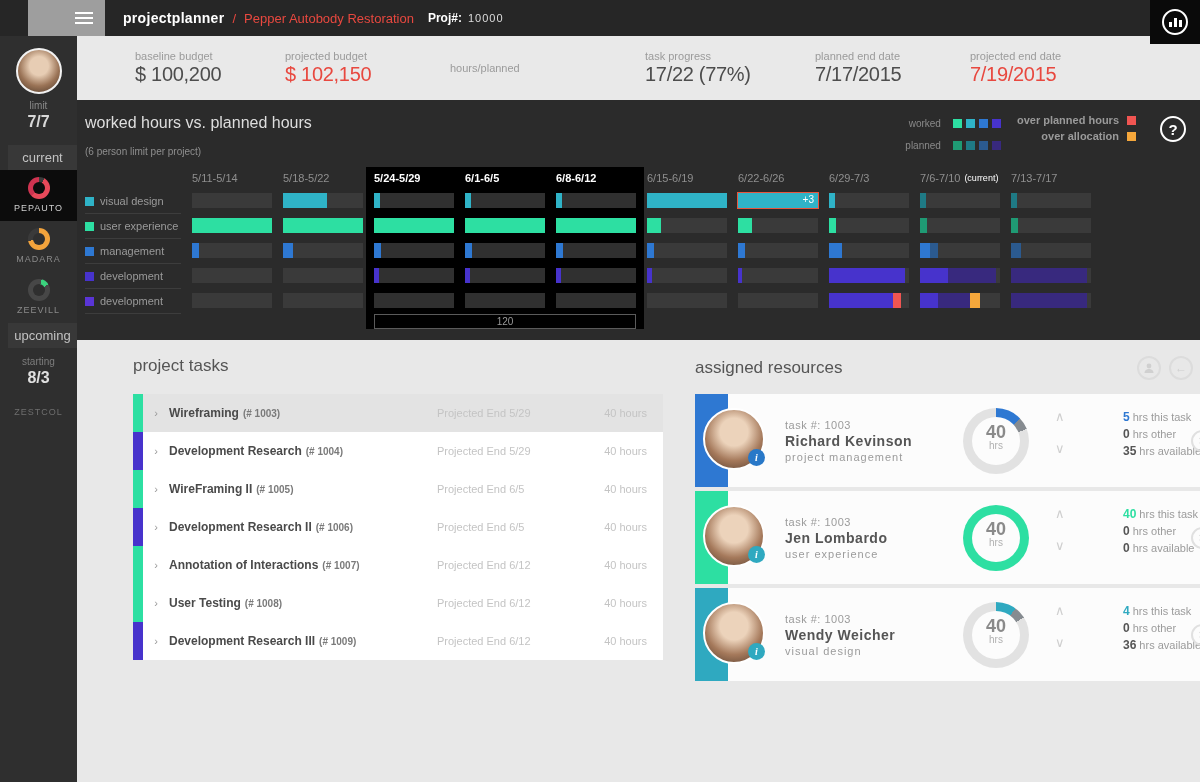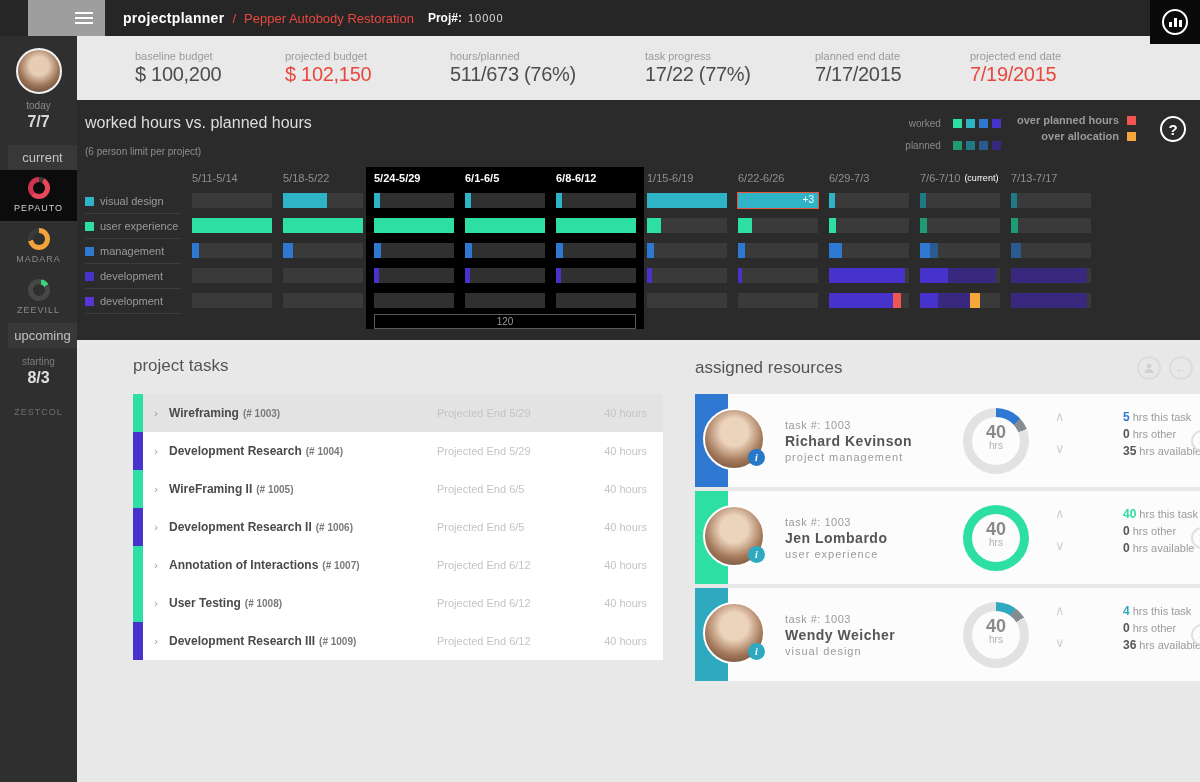--- a/index.html
+++ b/index.html
@@ -134,21 +134,21 @@
     <div class="circle-icon">
         <i></i>
         <i></i>
         <i></i>
       </div>
   </div>
 </div>
 
 <div class="sidebar">
   <div class="side-avatar"></div>
-  <div class="today-label">today</div>
+  <div class="today-label">limit</div>
   <div class="today-value">7/7</div>
   <div class="side-section-head">current</div>
   <div id="side-projects">
       <div class="side-item selected">
         <div class="ring" style="background: conic-gradient(rgb(58, 58, 58) 0%, rgb(58, 58, 58) 8%, rgb(232, 73, 90) 8%, rgb(232, 73, 90) 62%, rgb(207, 51, 80) 62%, rgb(207, 51, 80) 100%);">
           <div class="hole"></div>
         </div>
         <div class="side-code">PEPAUTO</div>
       </div>
       <div class="side-item">
@@ -178,21 +178,20 @@
       <div class="stat" style="width: 150px;">
         <div class="lbl">baseline budget</div>
         <div class="val">$ 100,200</div>
       </div>
       <div class="stat accent" style="width: 165px;">
         <div class="lbl">projected budget</div>
         <div class="val">$ 102,150</div>
       </div>
       <div class="stat" style="width: 195px;">
         <div class="lbl">hours/planned</div>
-        <div class="val">511/673 (76%)</div>
       </div>
       <div class="stat" style="width: 170px;">
         <div class="lbl">task progress</div>
         <div class="val">17/22 (77%)</div>
       </div>
       <div class="stat" style="width: 155px;">
         <div class="lbl">planned end date</div>
         <div class="val">7/17/2015</div>
       </div>
       <div class="stat accent">
@@ -240,21 +239,21 @@
         <div class="c-colhead hl">
           <span>5/24-5/29</span>
         </div>
         <div class="c-colhead hl">
           <span>6/1-6/5</span>
         </div>
         <div class="c-colhead hl">
           <span>6/8-6/12</span>
         </div>
         <div class="c-colhead">
-          <span>1/15-6/19</span>
+          <span>6/15-6/19</span>
         </div>
         <div class="c-colhead">
           <span>6/22-6/26</span>
         </div>
         <div class="c-colhead">
           <span>6/29-7/3</span>
         </div>
         <div class="c-colhead">
           <span>7/6-7/10</span>
           <span class="suffix">(current)</span>

